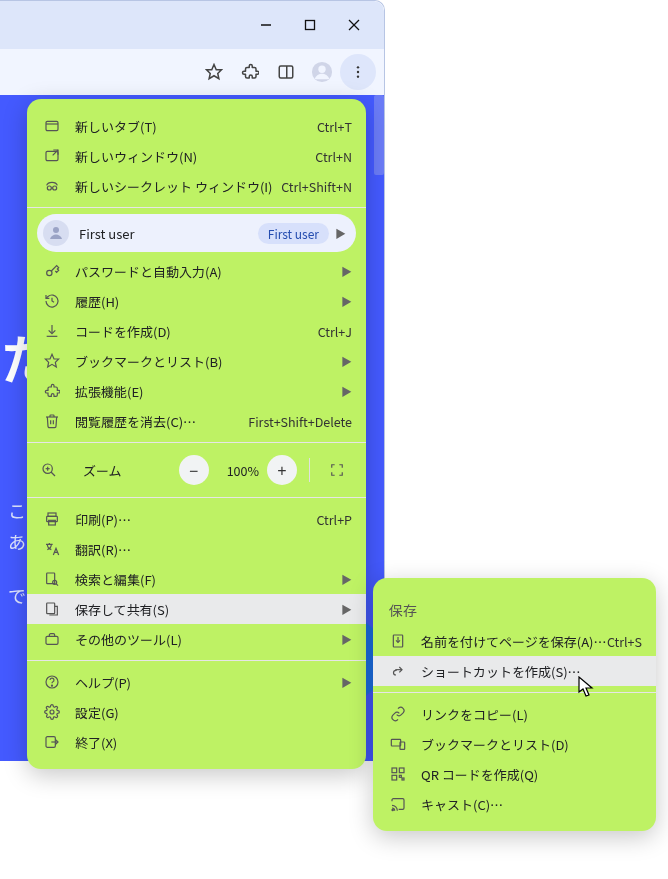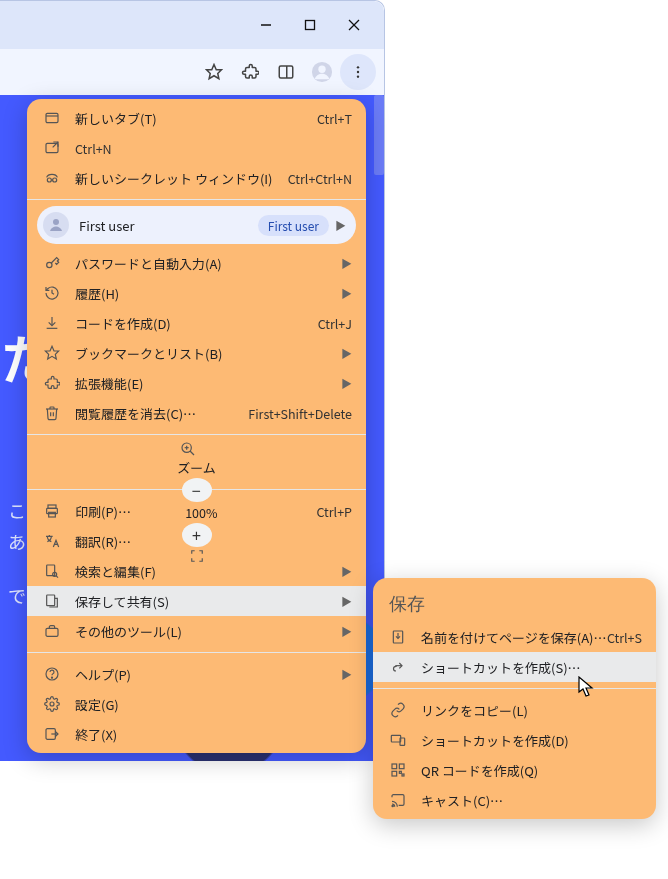--- a/index.html
+++ b/index.html
@@ -118,24 +118,24 @@
     right: 0;
     top: 0;
     width: 10px;
     height: 80px;
     background: #6b7cf7;
     border-radius: 2px;
   }
   
   .menu {
     position: absolute;
-    background: #fdba74;
+    background: #bef264;
     border-radius: 14px;
     box-shadow: 0 6px 24px rgba(0,0,0,.22);
-    padding: 4px 0;
+    padding: 12px 0;
   }
   .menu-main {
     left: 27px;
     top: 99px;
     width: 339px;
   }
   .menu-item,
   .profile-item,
   .zoom-row {
     display: flex;
@@ -207,22 +207,21 @@
     padding: 2px 10px;
     border-radius: 11px;
     margin-right: 6px;
   }
   .profile-item .mi-caret {
     font-size: 11px;
     color: #666;
   }
   .zoom-row {
     height: 42px;
-    gap: 1px;
-    flex-direction: column;
+    gap: 8px;
   }
   .zoom-row .mi-icon {
     width: 22px;
     margin-right: 12px;
     display: flex;
     align-items: center;
     color: #555;
   }
   .zoom-row .zlabel {
     flex: 1 1 auto;
@@ -250,23 +249,22 @@
     margin: 0 4px;
   }
   
   .menu-sub {
     left: 373px;
     top: 578px;
     width: 283px;
   }
   .sub-title {
     padding: 10px 16px 6px 16px;
-    font-size: 18px;
+    font-size: 14px;
     color: #555;
-    font-family: Liberation Serif, serif;
   }
   
   svg { display: block; }
   .cursor {
     position: absolute;
     left: 578px;
     top: 676px;
     pointer-events: none;
   }
 </style>
@@ -358,34 +356,35 @@
     </div>
 
     <div class="menu-item">
       <span class="mi-icon">
         <svg width="16" height="16" viewBox="0 0 24 24" fill="none" stroke="#555" stroke-width="1.8">
             <rect x="3" y="5" width="18" height="14" rx="2"></rect>
             <path d="M14 3l7 0 0 7"></path>
             <line x1="21" y1="3" x2="13" y2="11"></line>
           </svg>
       </span>
+      <span class="mi-label">新しいウィンドウ(N)</span>
       <span class="mi-accel">Ctrl+N</span>
     </div>
 
     <div class="menu-item">
       <span class="mi-icon">
         <svg width="16" height="16" viewBox="0 0 24 24" fill="none" stroke="#555" stroke-width="1.8">
             <path d="M4 11c2-6 14-6 16 0"></path>
             <circle cx="8" cy="15" r="3"></circle>
             <circle cx="16" cy="15" r="3"></circle>
             <line x1="11" y1="15" x2="13" y2="15"></line>
           </svg>
       </span>
       <span class="mi-label">新しいシークレット ウィンドウ(I)</span>
-      <span class="mi-accel">Ctrl+Ctrl+N</span>
+      <span class="mi-accel">Ctrl+Shift+N</span>
     </div>
 
     <div class="menu-sep"></div>
 
     <div class="profile-item">
       <span class="avatar">
         <svg width="18" height="18" viewBox="0 0 24 24" fill="#9aa3c5">
             <circle cx="12" cy="8" r="4"></circle>
             <path d="M4 20c1-4 5-6 8-6s7 2 8 6"></path>
           </svg>
@@ -622,21 +621,21 @@
       <span class="mi-label">リンクをコピー(L)</span>
     </div>
 
     <div class="menu-item">
       <span class="mi-icon">
         <svg width="16" height="16" viewBox="0 0 24 24" fill="none" stroke="#555" stroke-width="1.8">
             <rect x="2" y="5" width="14" height="10" rx="1"></rect>
             <rect x="15" y="9" width="7" height="11" rx="1"></rect>
           </svg>
       </span>
-      <span class="mi-label">ショートカットを作成(D)</span>
+      <span class="mi-label">ブックマークとリスト(D)</span>
     </div>
 
     <div class="menu-item">
       <span class="mi-icon">
         <svg width="16" height="16" viewBox="0 0 24 24" fill="none" stroke="#555" stroke-width="1.8">
             <rect x="3" y="3" width="7" height="7"></rect>
             <rect x="14" y="3" width="7" height="7"></rect>
             <rect x="3" y="14" width="7" height="7"></rect>
             <rect x="14" y="14" width="3" height="3"></rect>
             <rect x="18" y="18" width="3" height="3"></rect>

